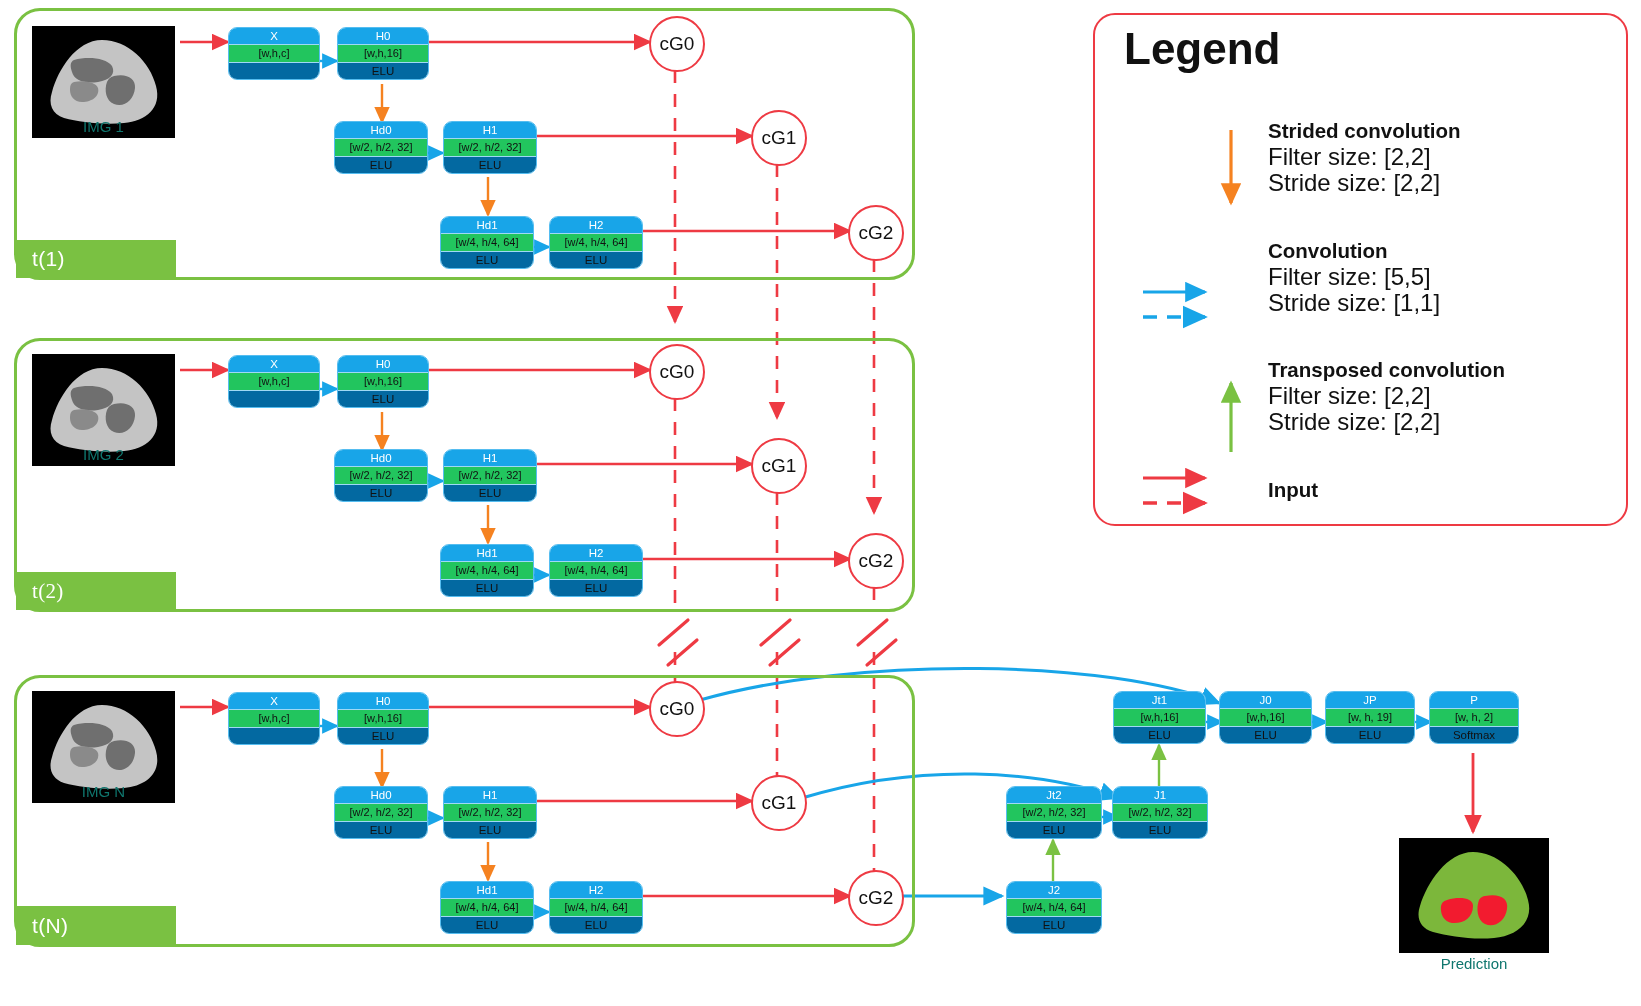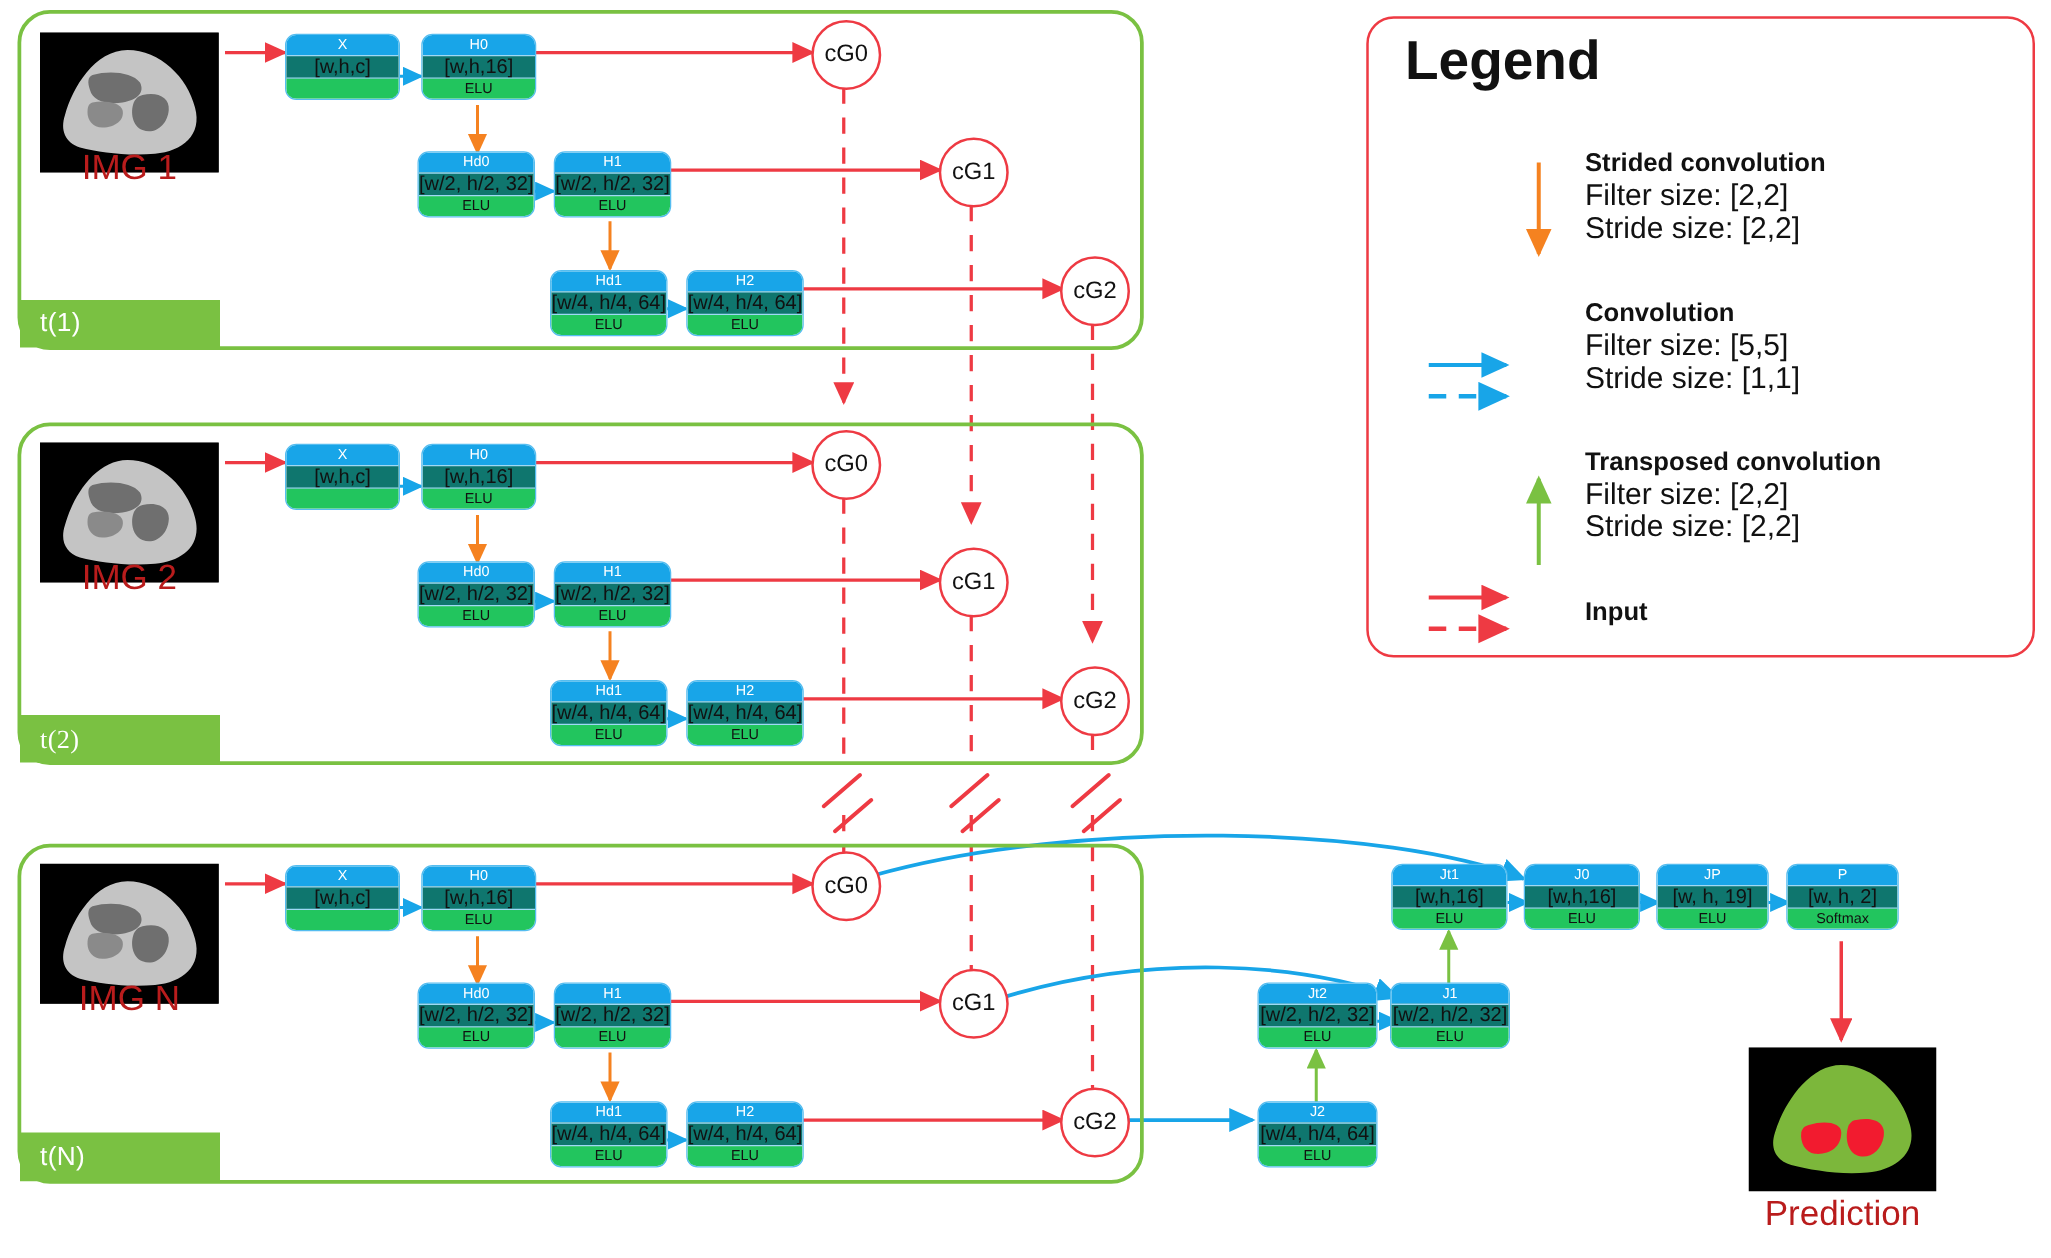--- a/index.html
+++ b/index.html
@@ -8,30 +8,30 @@
   #root{position:absolute;left:0;top:0;width:1641px;height:1006px;}
   svg.layer{position:absolute;left:0;top:0;width:1641px;height:1006px;pointer-events:none;}
 
   
   .tstep{position:absolute;border:3px solid #7ac142;border-radius:26px;box-sizing:border-box;background:transparent;}
   .tlabel{position:absolute;background:#7ac142;color:#ffffff;font-size:21px;
           display:flex;align-items:center;padding-left:16px;box-sizing:border-box;letter-spacing:.3px;}
 
   
   .imgbox{position:absolute;background:#000;overflow:hidden;}
-  .imgcap{position:absolute;text-align:center;font-size:28px;color:#b91c1c;}
+  .imgcap{position:absolute;text-align:center;font-size:15px;color:#0f766e;}
 
   
   .node{position:absolute;box-sizing:border-box;border:1.5px solid #55bdf0;border-radius:9px;
         background:#ffffff;overflow:hidden;}
   .node .hd{background:#18a5e8;color:#ffffff;font-size:11.5px;text-align:center;
             line-height:16px;height:16px;}
-  .node .sh{color:#111;font-size:16px;text-align:center;line-height:17px;height:17px;
-            border-bottom:1.5px solid #9fd9f5;border-top:1.5px solid #9fd9f5;background:#0f766e;}
-  .node .ac{color:#111;font-size:11.5px;text-align:center;line-height:16px;height:16px;background:#22c55e;}
+  .node .sh{color:#111;font-size:11px;text-align:center;line-height:17px;height:17px;
+            border-bottom:1.5px solid #9fd9f5;border-top:1.5px solid #9fd9f5;background:#22c55e;}
+  .node .ac{color:#111;font-size:11.5px;text-align:center;line-height:16px;height:16px;background:#0369a1;}
 
   
   .cg{position:absolute;border:2.5px solid #ee3a43;border-radius:50%;background:#fff;
       display:flex;align-items:center;justify-content:center;font-size:19px;color:#111;}
 
   
   .legend{position:absolute;border:2.5px solid #ee3a43;border-radius:22px;background:#fff;box-sizing:border-box;}
   .legend-title{position:absolute;font-size:44px;font-weight:bold;color:#111;}
   .lg-row{position:absolute;}
   .lg-h{font-size:20.5px;font-weight:bold;color:#111;line-height:26px;}

